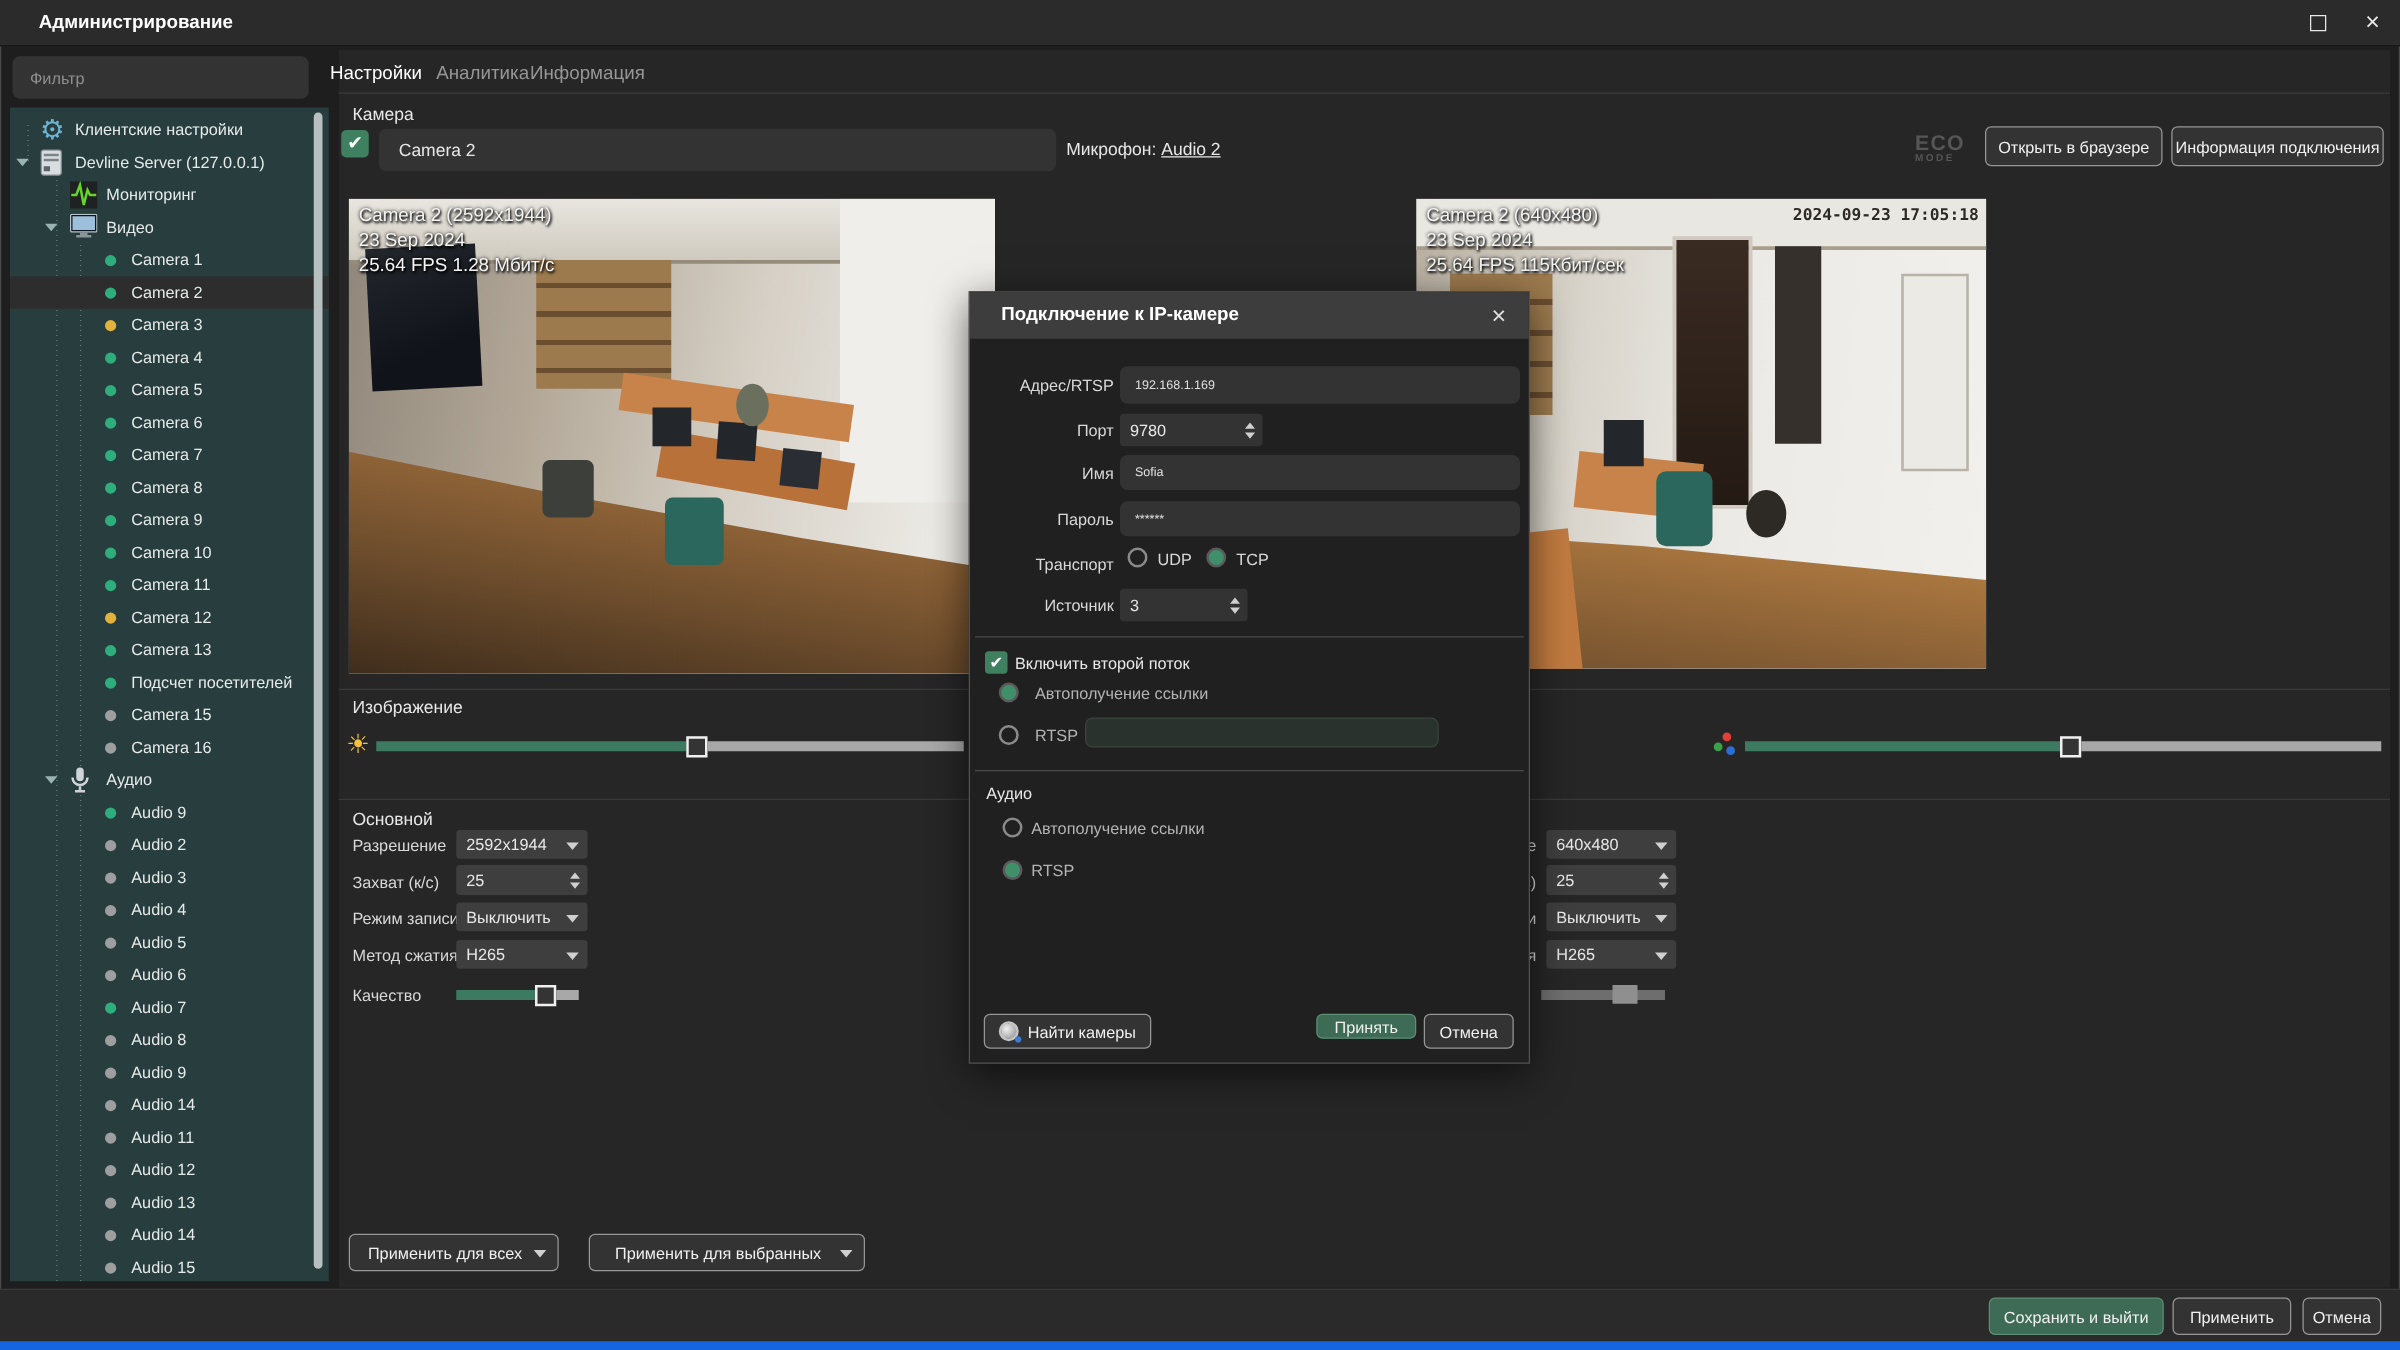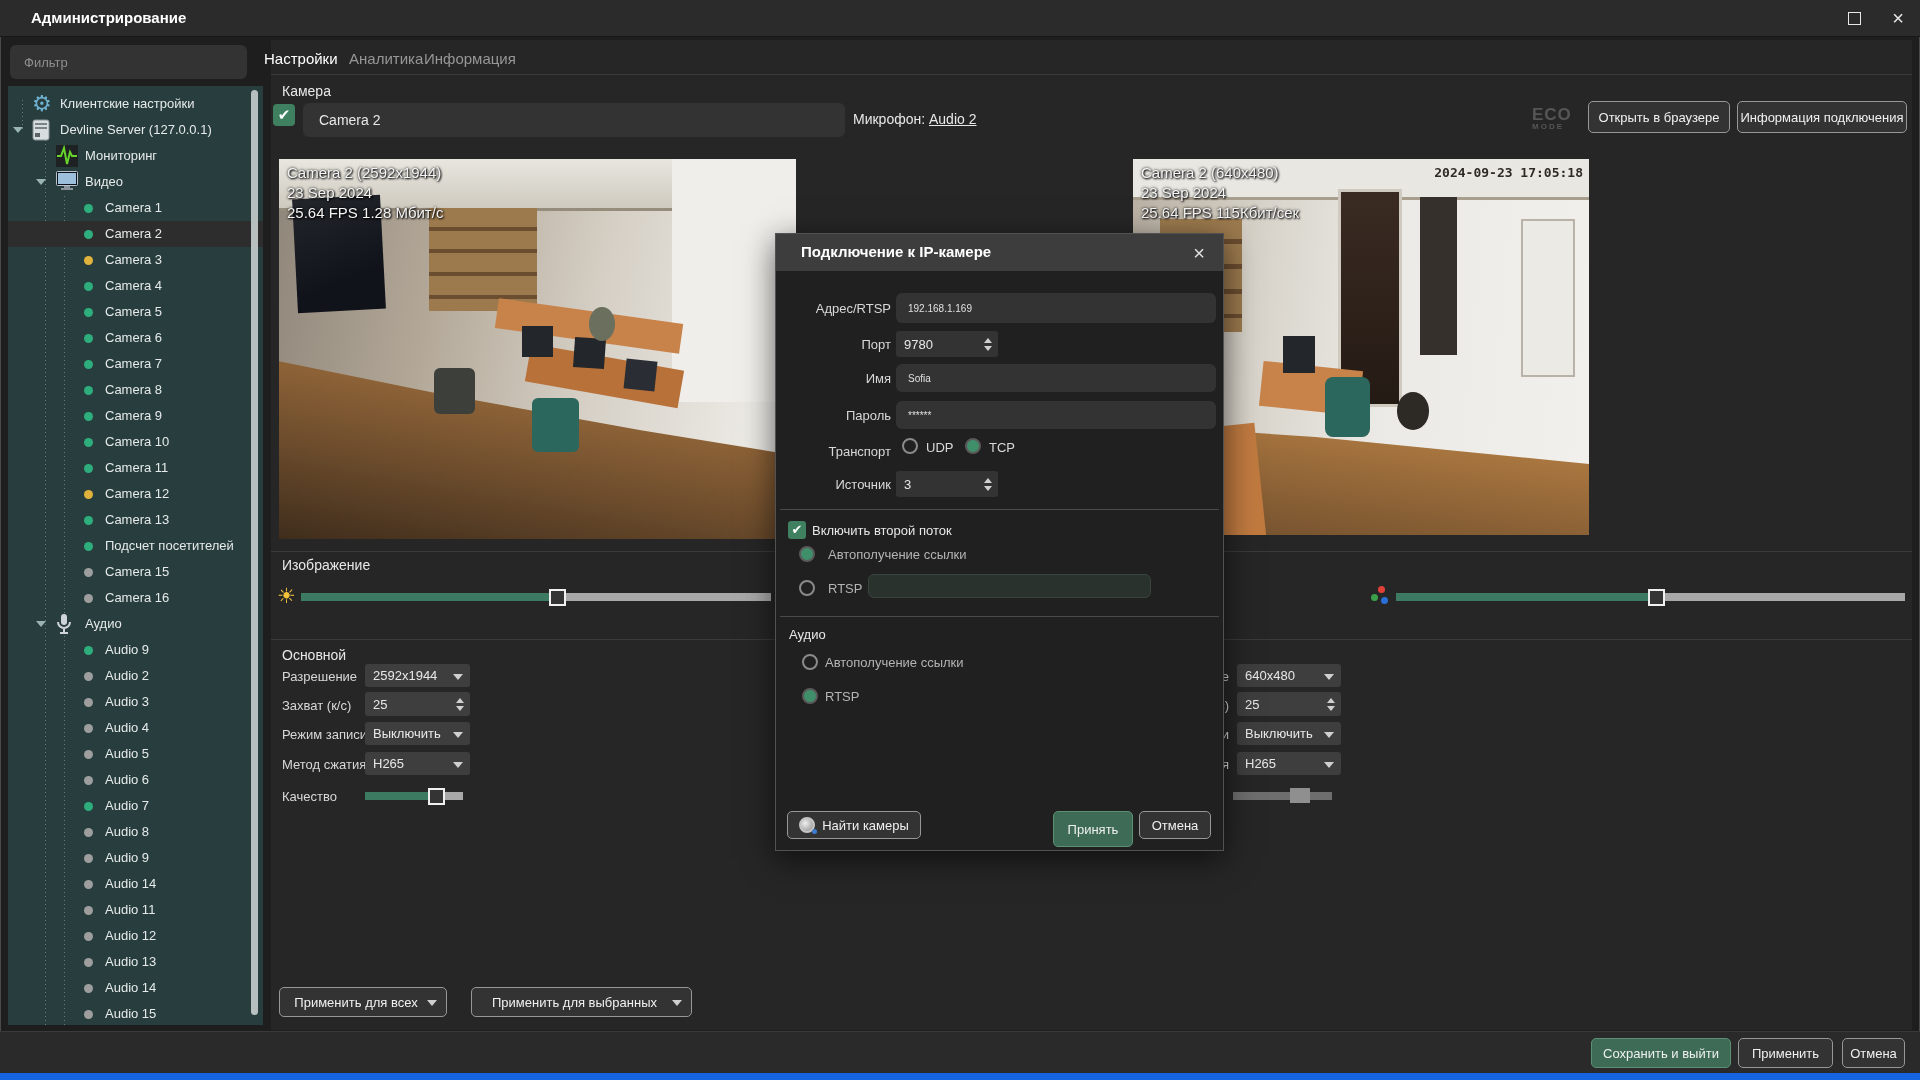--- a/index.html
+++ b/index.html
@@ -473,21 +473,21 @@
   <div class="dialog">
     <div class="dlg-titlebar">
       <div class="dlg-title">Подключение к IP-камере</div>
       <div class="dlg-close">×</div>
     </div>
     <div class="f-label r" style="left:5px;top:67px;width:110px;">Адрес/RTSP</div>
     <div class="d-input" style="left:120px;top:59px;width:320px;height:30px;">
         <span>192.168.1.169</span>
       </div>
     <div class="f-label r" style="left:5px;top:103px;width:110px;">Порт</div>
-    <div class="spin" style="left:120px;top:97px;width:102px;height:26px;background:#333;">
+    <div class="spin" style="left:120px;top:97px;width:114px;height:26px;background:#333;">
         <span>9780</span>
         <span class="arrows">
           <i class="up"></i>
           <i class="dn"></i>
         </span>
       </div>
     <div class="f-label r" style="left:5px;top:137px;width:110px;">Имя</div>
     <div class="d-input" style="left:120px;top:130px;width:320px;height:28px;">
         <span>Sofia</span>
       </div>
@@ -521,17 +521,17 @@
     <div class="dlg-sep" style="top:382px;"></div>
     <div class="d-wlabel" style="left:13px;top:393px;font-weight:normal;">Аудио</div>
     <span class="radio" style="left:26px;top:420px;"></span>
     <div class="d-rlabel" style="left:49px;top:421px;">Автополучение ссылки</div>
     <span class="radio on" style="left:26px;top:454px;"></span>
     <div class="d-rlabel" style="left:49px;top:455px;">RTSP</div>
     <div class="btn" style="left:11px;top:577px;width:134px;height:28px;">
         <span class="mag"></span>
         <span>Найти камеры</span>
       </div>
-    <div class="btn green" style="left:277px;top:577px;width:80px;height:36px;">Принять</div>
+    <div class="btn green" style="left:277px;top:577px;width:80px;height:20px;">Принять</div>
     <div class="btn" style="left:363px;top:577px;width:72px;height:28px;">Отмена</div>
   </div>
 
 </div>
 
 </body></html>

